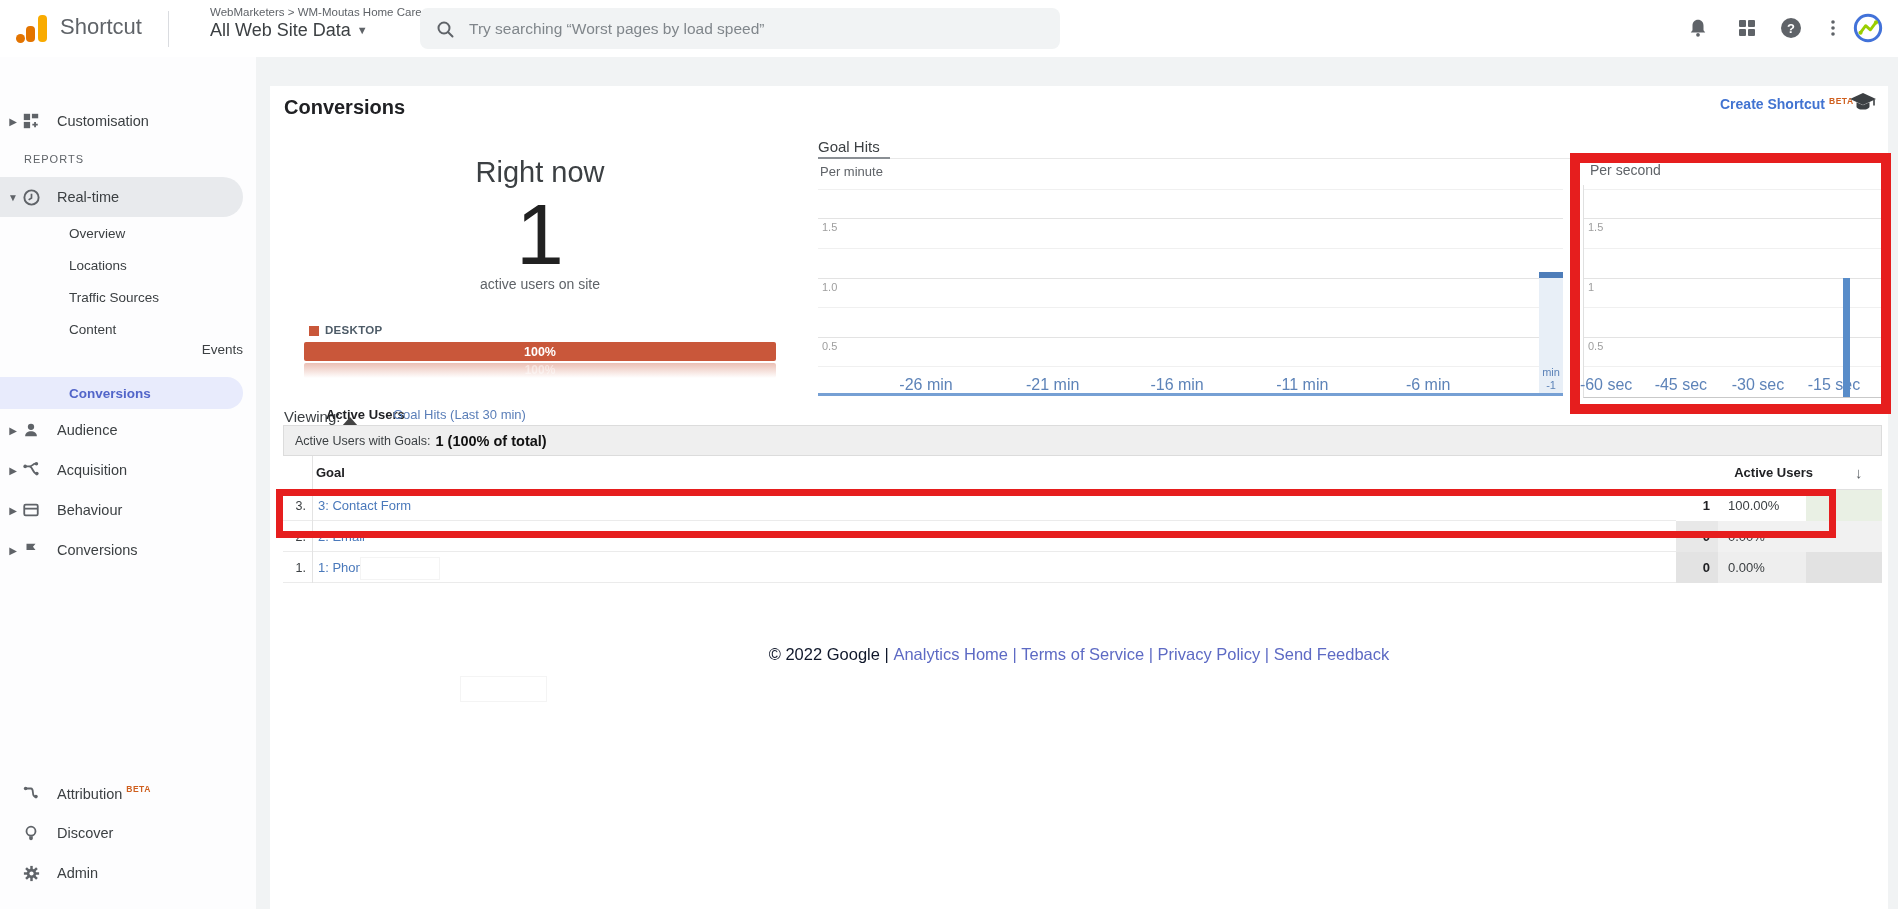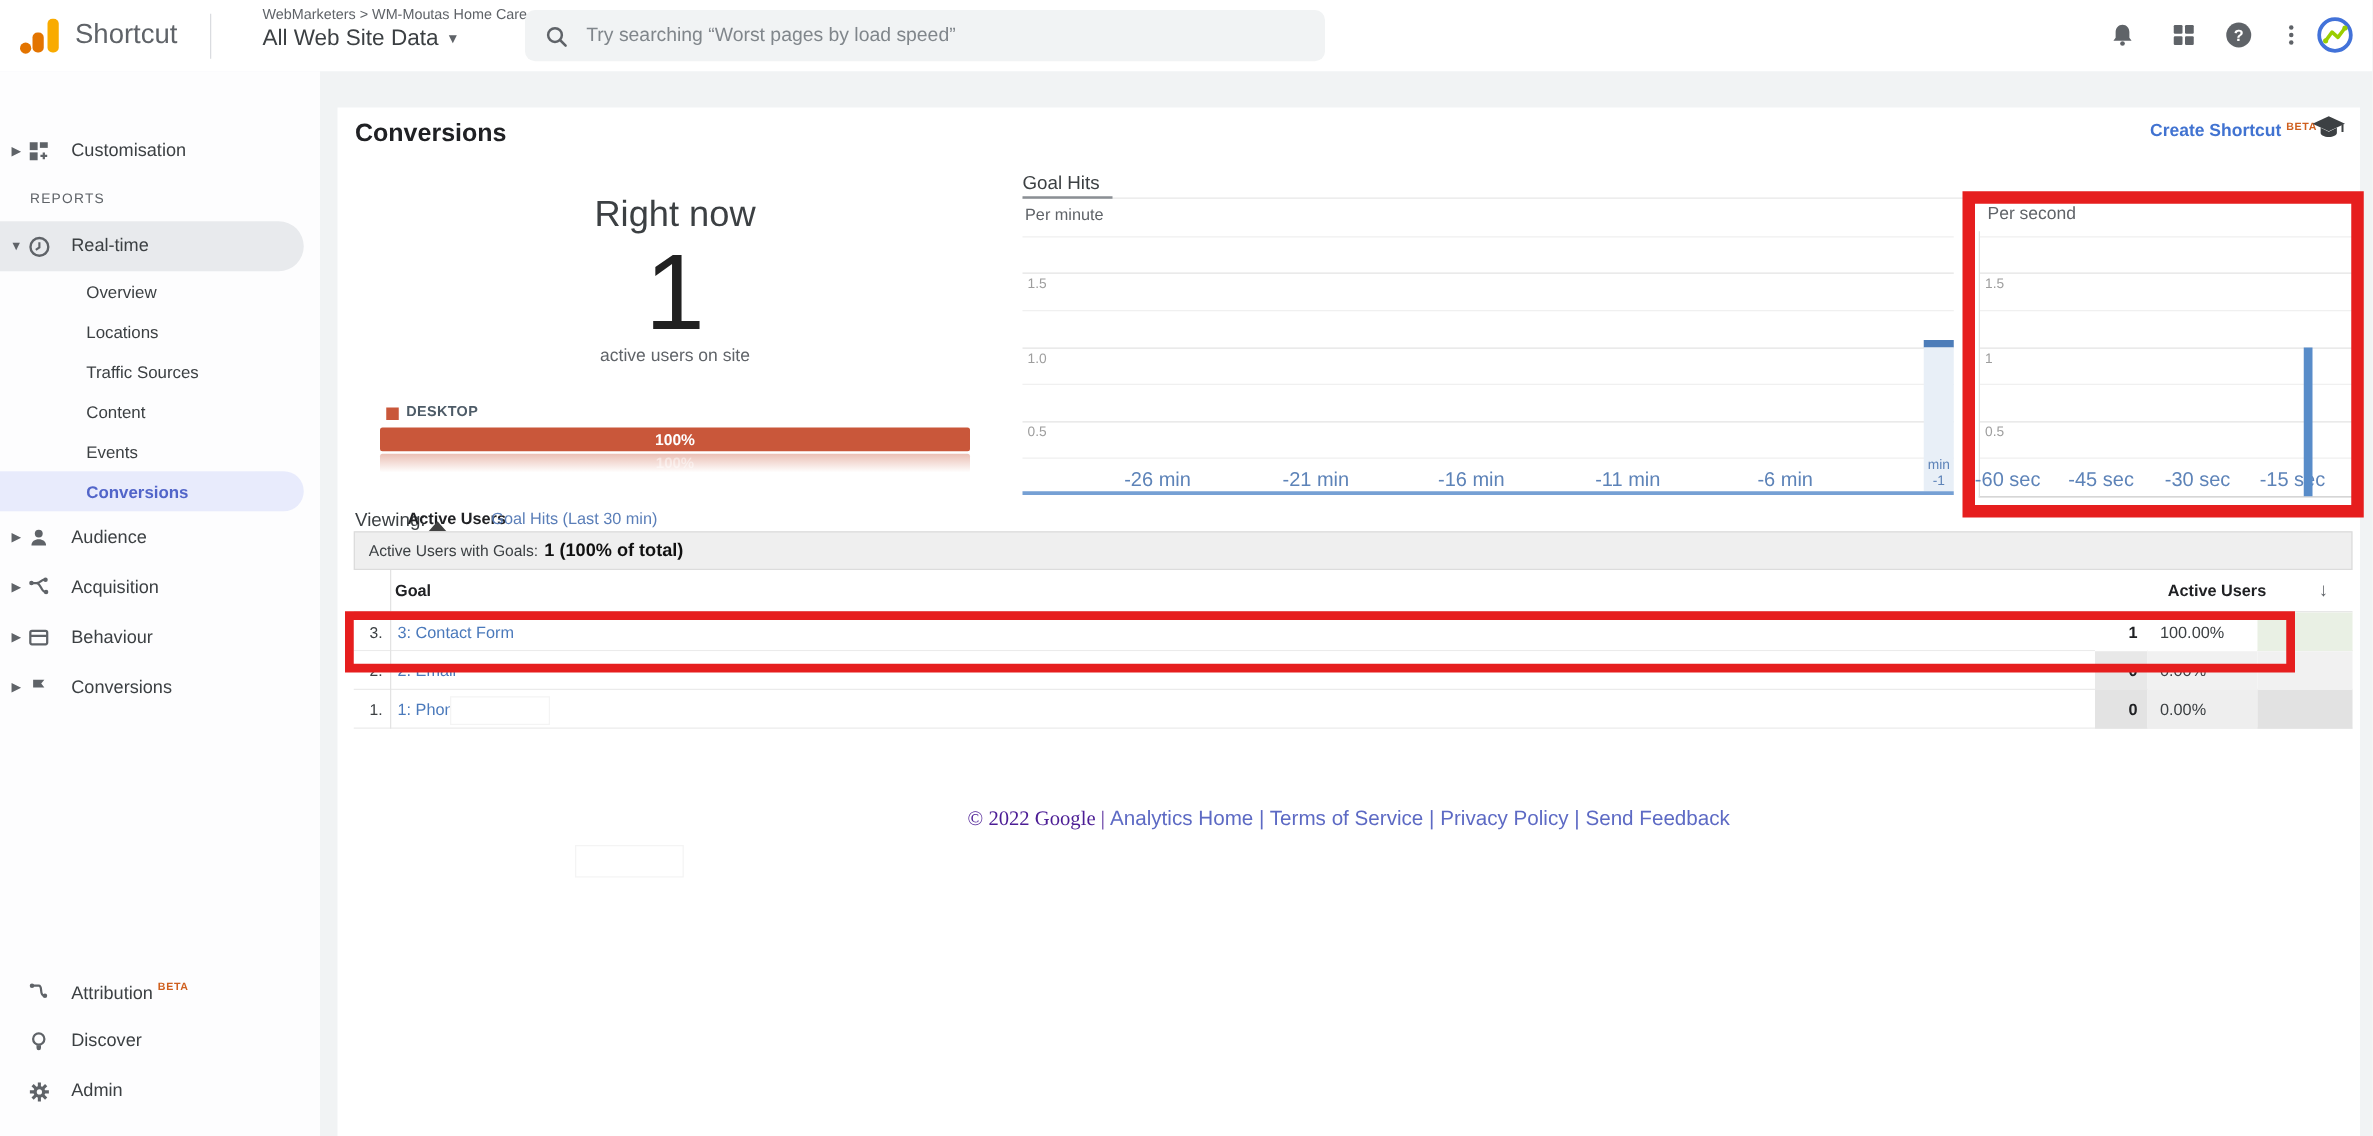--- a/index.html
+++ b/index.html
@@ -100,21 +100,21 @@
   .c-num{left:0;width:29px;justify-content:flex-end;padding-right:6px;font-size:12.5px;color:#3c4043;}
   .c-goal{left:35px;font-size:13px;color:#4a79bb;cursor:pointer;}
   .c-count{left:1393px;width:42px;justify-content:flex-end;padding-right:8px;font-size:13px;font-weight:bold;color:#202124;}
   .c-pct{left:1435px;width:88px;padding-left:10px;font-size:13px;color:#3c4043;}
   .c-trail{left:1523px;width:76px;}
   .col-div{position:absolute;left:42px;top:370px;width:1px;height:127px;background:#e3e3e3;}
 
   .redaction{position:absolute;background:#fff;z-index:4;border:1px solid #f4f4f4;}
 
   .footer{position:absolute;left:0;top:559px;width:1618px;text-align:center;font-size:16.5px;}
-  .footer .copy{color:#4c1d95;font-family:Liberation Serif, serif;}
+  .footer .copy{color:#0f172a;}
   .footer a{color:#5d6ac4;font-weight:500;text-decoration:none;cursor:pointer;}
   .footer .sep{color:#5d6ac4;font-weight:500;}
 </style>
 </head>
 <body>
 
 <div id="app">
 
   <div id="hdr">
     <div class="logo-bars">
@@ -204,21 +204,21 @@
         </div>
         <div class="nav-sub" style="top: 192px;">
           <span>Locations</span>
         </div>
         <div class="nav-sub" style="top: 224px;">
           <span>Traffic Sources</span>
         </div>
         <div class="nav-sub" style="top: 256px;">
           <span>Content</span>
         </div>
-        <div class="nav-sub" style="top: 288px;">
+        <div class="nav-sub" style="top: 276px; justify-content: flex-end;">
           <span>Events</span>
         </div>
         <div class="nav-sub selected" style="top: 320px;">
           <span>Conversions</span>
         </div>
       </div>
     <div class="nav-row" style="top:353px">
       <span class="nav-exp">▶</span>
       <span class="nav-ic">
           <svg width="18" height="18" viewBox="0 0 20 20">

